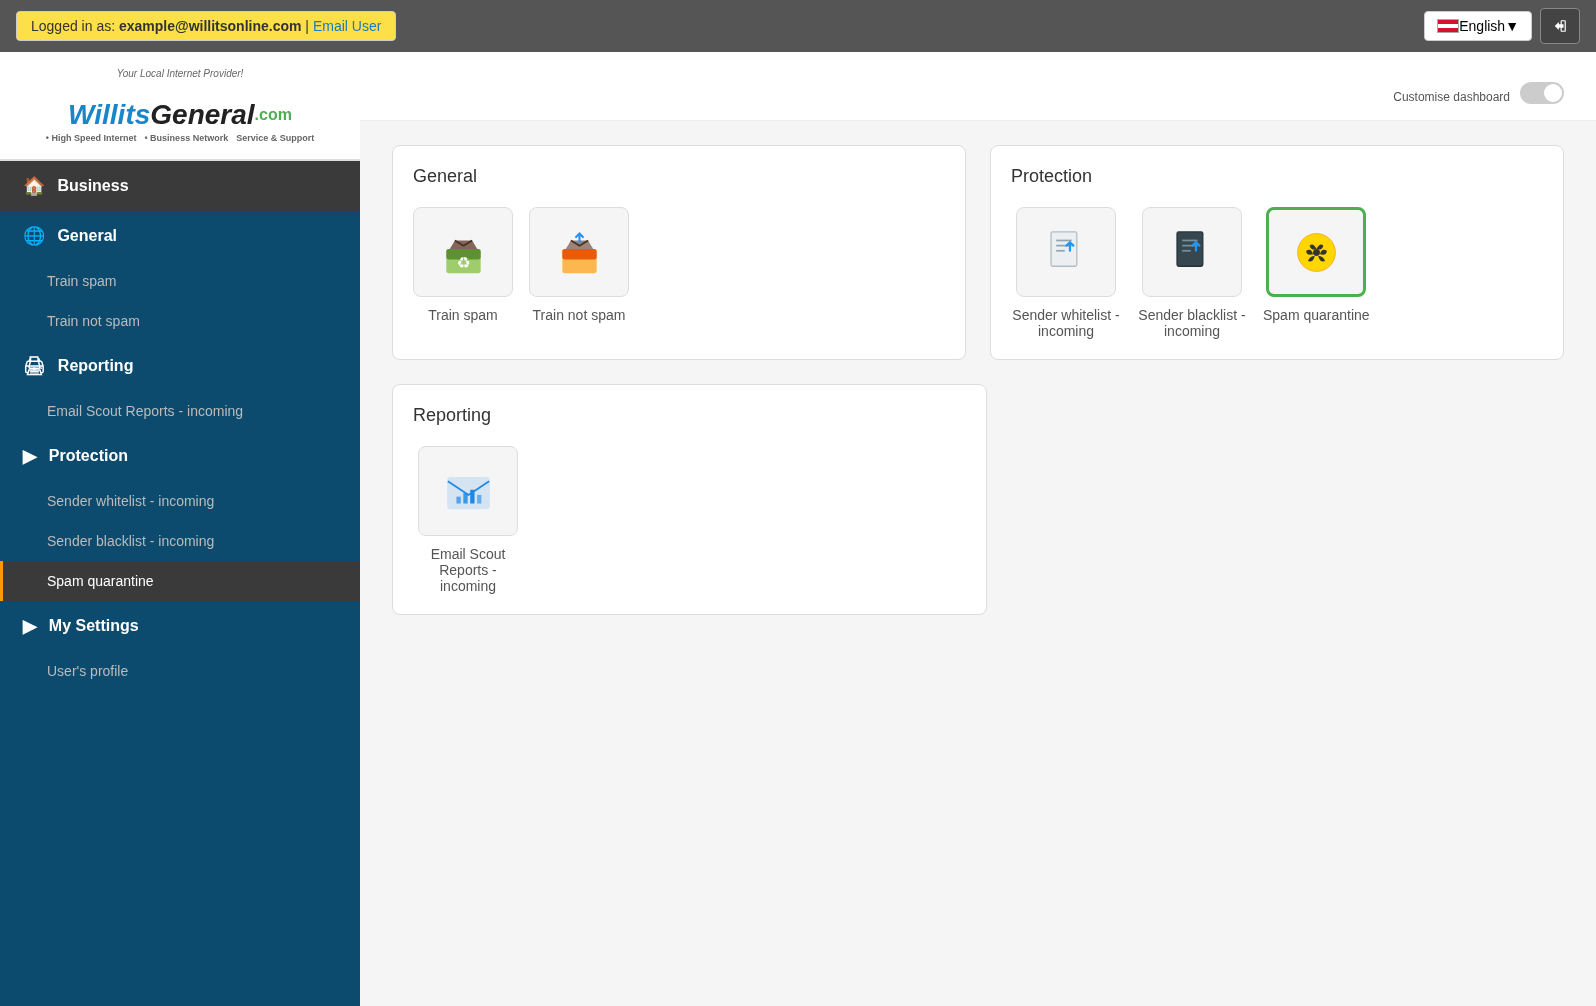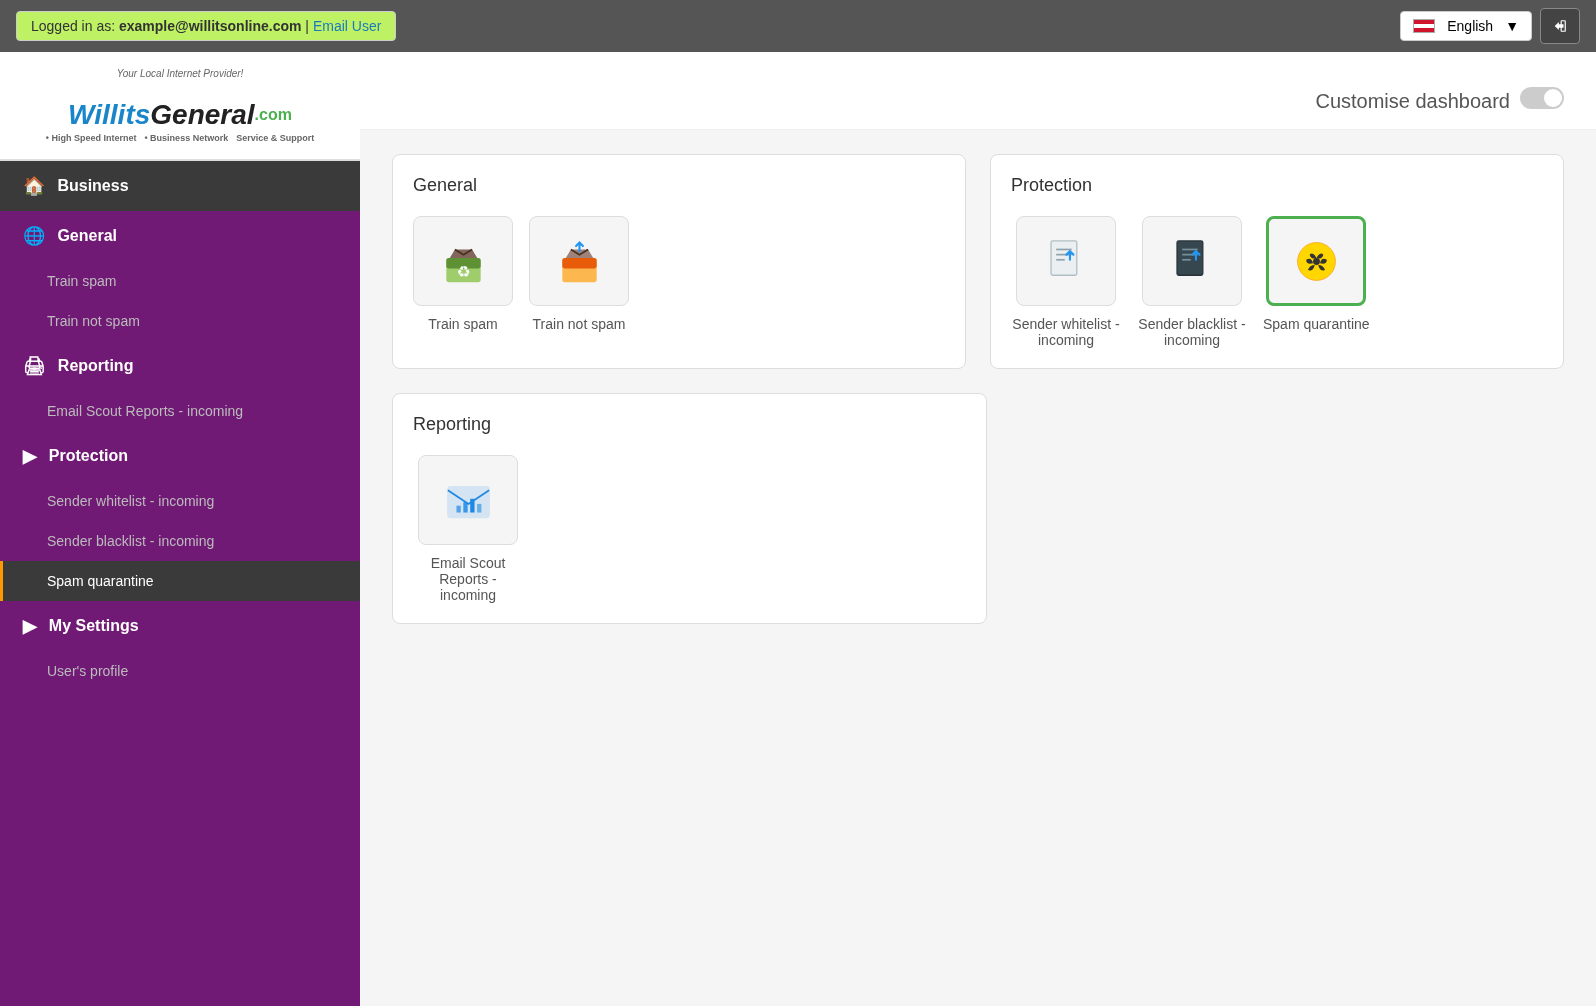--- a/index.html
+++ b/index.html
@@ -8,40 +8,40 @@
     
     .top-bar {
       background: #555;
       padding: 8px 16px;
       display: flex;
       align-items: center;
       justify-content: space-between;
       height: 52px;
     }
     .top-bar-left {
-      background: #bef264;
+      background: #fde047;
       border: 1px solid #ccc;
       border-radius: 4px;
       padding: 6px 14px;
       font-size: 14px;
       color: #333;
     }
     .top-bar-left span.bold { font-weight: bold; }
     .top-bar-left a { color: #1a7bbd; text-decoration: none; }
     .top-bar-right { display: flex; align-items: center; gap: 8px; }
     .lang-btn {
       background: #fff;
       border: 1px solid #ccc;
       border-radius: 4px;
       padding: 6px 12px;
       font-size: 14px;
       cursor: pointer;
       display: flex;
       align-items: center;
-      gap: 12px;
+      gap: 0;
     }
     .logout-btn {
       background: #444;
       border: 1px solid #888;
       border-radius: 4px;
       padding: 6px 12px;
       color: #fff;
       font-size: 18px;
       cursor: pointer;
       width: 40px;
@@ -53,21 +53,21 @@
 
     
     .main-layout {
       display: flex;
       height: calc(1006px - 52px);
     }
 
     
     .sidebar {
       width: 360px;
-      background: #701a75;
+      background: #0c4a6e;
       flex-shrink: 0;
       padding-top: 0;
     }
     .sidebar-logo {
       background: #fff;
       padding: 16px;
       text-align: center;
       border-bottom: 2px solid #ddd;
     }
     .logo-area {
@@ -137,21 +137,21 @@
       color: #222;
     }
     .customise-row {
       display: flex;
       justify-content: flex-end;
       align-items: center;
       gap: 10px;
       margin-top: 6px;
     }
     .customise-label {
-      font-size: 20px;
+      font-size: 12px;
       color: #555;
       margin-top: 8px;
     }
     
     .toggle-switch {
       width: 44px;
       height: 22px;
       background: #ccc;
       border-radius: 11px;
       position: relative;

